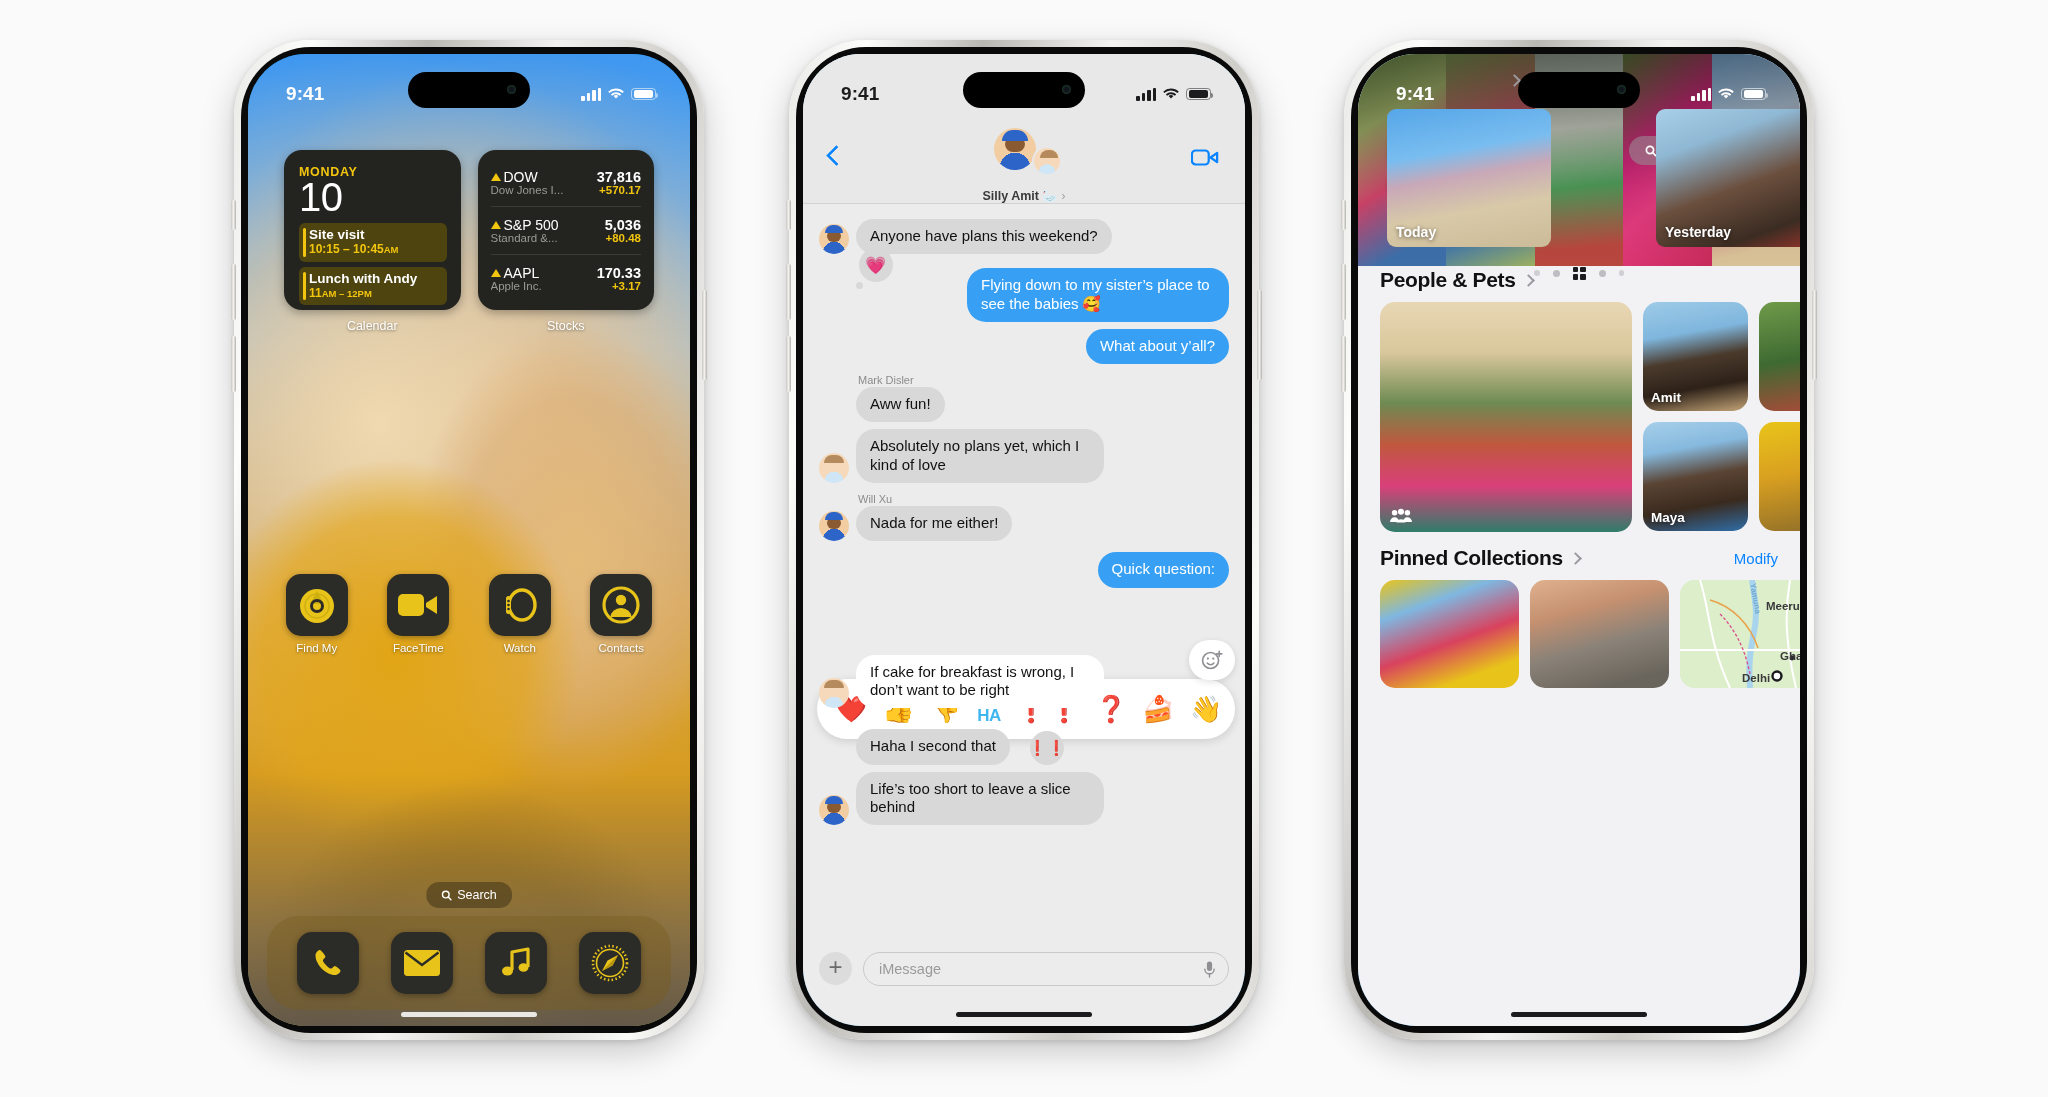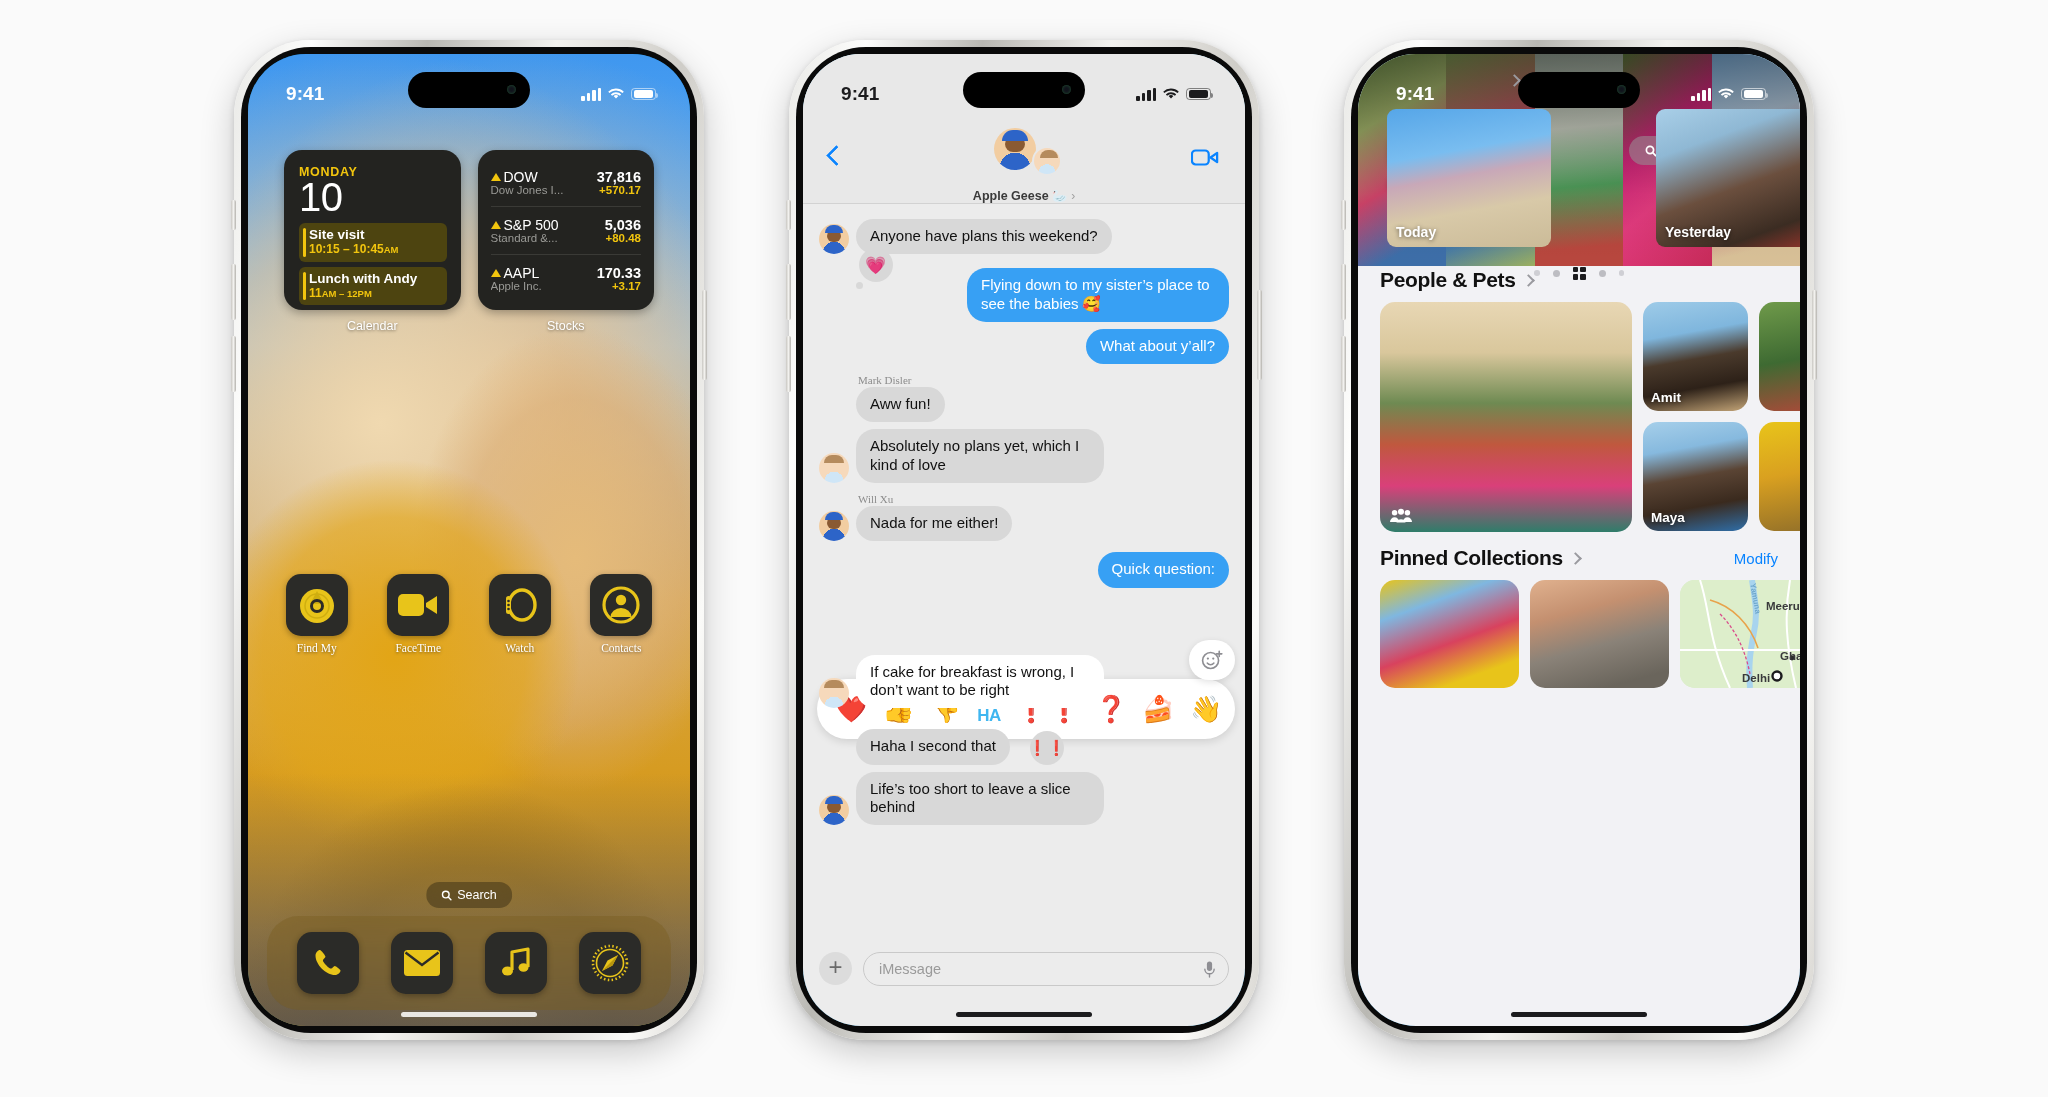--- a/index.html
+++ b/index.html
@@ -94,21 +94,21 @@
   .stk-row + .stk-row { border-top:1px solid #3a3a36; }
   .stk-l1 { display:flex; justify-content:space-between; align-items:center; }
   .stk-l2 { display:flex; justify-content:space-between; align-items:center; margin-top:-1px; }
   .stk-sym { font-size:14px; font-weight:400; color:#fff; display:flex; align-items:center; gap:3px; }
   .tri { width:0;height:0;border-left:5px solid transparent;border-right:5px solid transparent;border-bottom:8px solid #f2c50e; display:inline-block; }
   .stk-px { font-size:14.5px; font-weight:600; color:#fff; }
   .stk-nm { font-size:11.5px; color:#9a9a96; max-width:88px; overflow:hidden; white-space:nowrap; }
   .stk-ch { font-size:11.5px; font-weight:700; color:#f2c50e; }
 
   .apps { position:absolute; top:520px; left:18px; right:18px;
-          display:grid; grid-template-columns:repeat(4,1fr); row-gap:20px;font-family:Liberation Serif, serif; }
+          display:grid; grid-template-columns:repeat(4,1fr); row-gap:20px; }
   .app { display:flex; flex-direction:column; align-items:center; }
   .app-ic { width:62px; height:62px; border-radius:15px; background:#2b2b28;
             box-shadow:0 2px 6px rgba(0,0,0,.32); display:flex; align-items:center; justify-content:center; }
   .app-nm { margin-top:6px; font-size:11.5px; color:#fff; text-shadow:0 1px 3px rgba(0,0,0,.5); }
 
   .searchpill { position:absolute; bottom:118px; left:50%; transform:translateX(-50%);
     display:flex; align-items:center; gap:5px; padding:6px 15px; border-radius:18px;
     background:rgba(40,34,14,.42); color:#fff; font-size:12.5px; font-weight:500;
     backdrop-filter:blur(6px); }
   .dock { position:absolute; bottom:16px; left:19px; right:19px; height:94px; border-radius:32px;
@@ -144,21 +144,21 @@
   .bav.mark { background:radial-gradient(circle at 50% 95%,#2d64c8 0 34%,#f2cda1 34% 100%); }
   .bav.mark::before{content:"";position:absolute;left:8px;top:5px;width:14px;height:13px;border-radius:7px 7px 6px 6px;background:#8a5a32;}
   .bav.mark::after{content:"";position:absolute;left:6px;top:1px;width:18px;height:8px;border-radius:9px 9px 0 0;background:#2d64c8;}
   .bav.will { background:radial-gradient(circle at 50% 95%,#cfe6f7 0 30%,#f6d9bb 30% 100%); }
   .bav.will::after{content:"";position:absolute;left:5px;top:2px;width:20px;height:8px;border-radius:10px 10px 0 0;background:#b58b5d;}
   .bub { max-width:270px; padding:8px 14px 9px; border-radius:19px; font-size:15px; line-height:1.22; }
   .bub.them { background:#d8d8d8; color:#111; }
   .bub.them.wide { max-width:248px; }
   .bub.me { background:#37a0f4; color:#fff; }
   .sender { font-size:11px; color:#8c8c8c; margin:8px 0 1px 39px; }
-  .sender.first { margin-top:10px;font-family:Liberation Serif, serif; }
+  .sender.first { margin-top:10px; }
 
   .tb { position:absolute; border-radius:50%; background:#d8d8d8;
         display:flex; align-items:center; justify-content:center; }
   .tb-heart { width:34px; height:34px; font-size:17px; }
   .tb-dot1 { width:7px; height:7px; }
 
   .emojibar { position:absolute; left:14px; right:10px; height:60px; border-radius:30px;
     background:#fff; box-shadow:0 2px 10px rgba(0,0,0,.14);
     display:flex; align-items:center; gap:15px; padding:0 18px; font-size:26px; overflow:hidden; }
   .emojibar .ha { font-size:17px; font-weight:900; color:#3fb6f0; line-height:.85; text-align:center; letter-spacing:-.5px; }
@@ -441,21 +441,21 @@
           <div class="msg-back"></div>
           <svg class="msg-facetime" viewBox="0 0 30 20">
               <rect x="1" y="2.5" width="18" height="15" rx="4" fill="none" stroke="#0a84ff" stroke-width="2.4"></rect>
               <path d="M21 10l7-5v10z" fill="none" stroke="#0a84ff" stroke-width="2.4" stroke-linejoin="round"></path>
             </svg>
           <div class="msg-avs">
             <div class="av av-a"></div>
             <div class="av av-b"></div>
           </div>
           <div class="msg-name">
-            <span>Apple Geese</span>
+            <span>Silly Amit</span>
             <span>🦢</span>
             <span class="chev">›</span>
           </div>
         </div>
 
         <div class="msg-body">
 
           <div class="row">
             <div class="bav mark"></div>
             <div class="bub them">Anyone have plans this weekend?</div>

